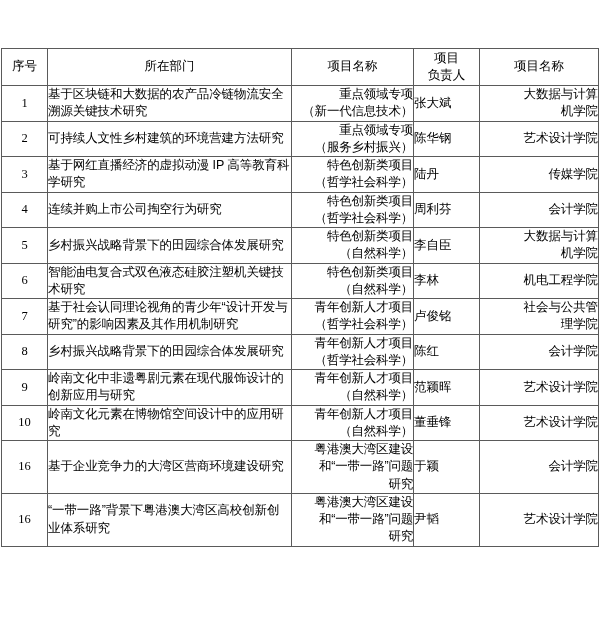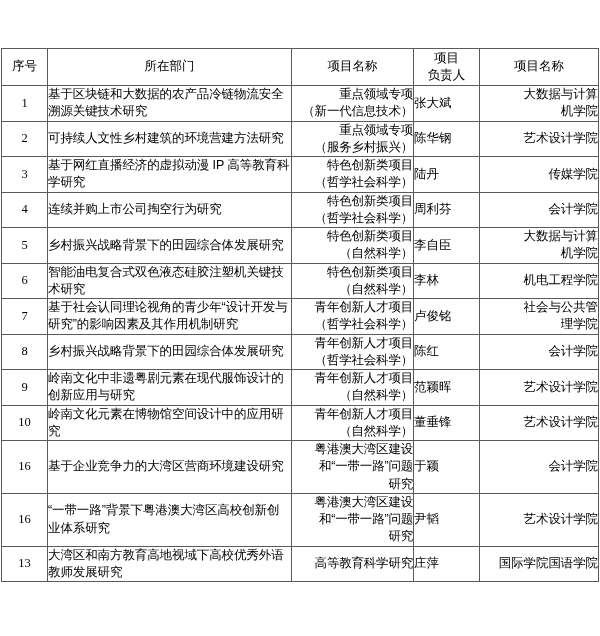--- a/index.html
+++ b/index.html
@@ -284,31 +284,20 @@
         <span>粤港澳大湾区建设</span>
         <span>和“一带一路”问题</span>
         <span>研究</span>
       </td>
       <td class="cell-leader">尹韬</td>
       <td class="cell-dept stack">
         <span>艺术设计学院</span>
       </td>
     </tr>
 
-    <tr>
-      <td class="cell-seq">13</td>
-      <td class="cell-name">大湾区和南方教育高地视域下高校优秀外语教师发展研究</td>
-      <td class="cell-cat stack">
-        <span>高等教育科学研究</span>
-      </td>
-      <td class="cell-leader">庄萍</td>
-      <td class="cell-dept stack">
-        <span>国际学院国语学院</span>
-      </td>
-    </tr>
   </tbody>
 </table>
 
 <div id="watermark">
   <span class="wm-text">庄萍国云学院国语学院</span>
   <span class="wm-text2">教育网</span>
 </div>
 
 </div>
 

